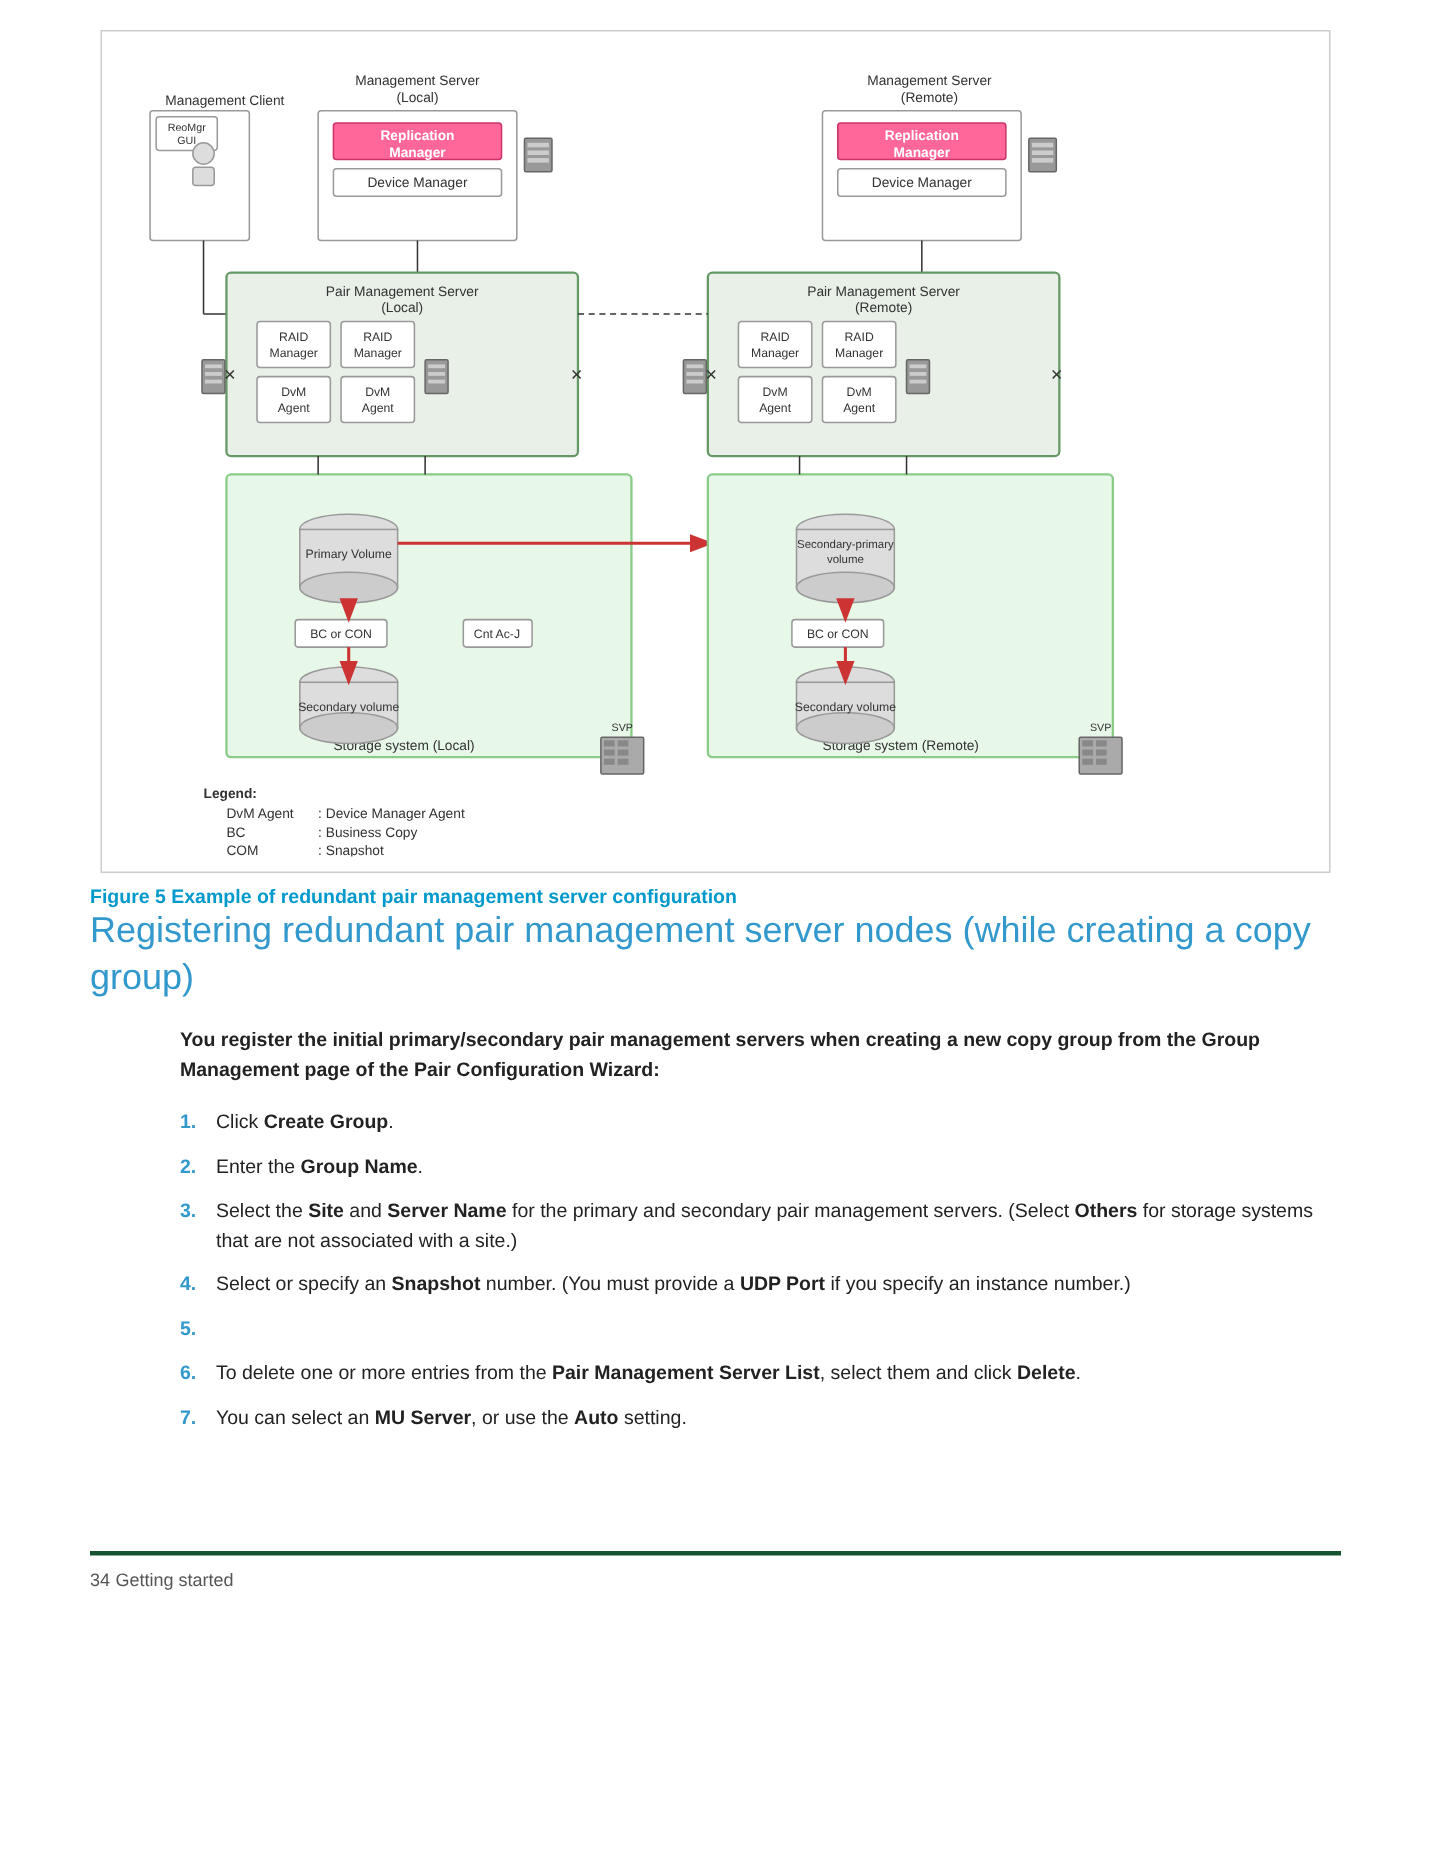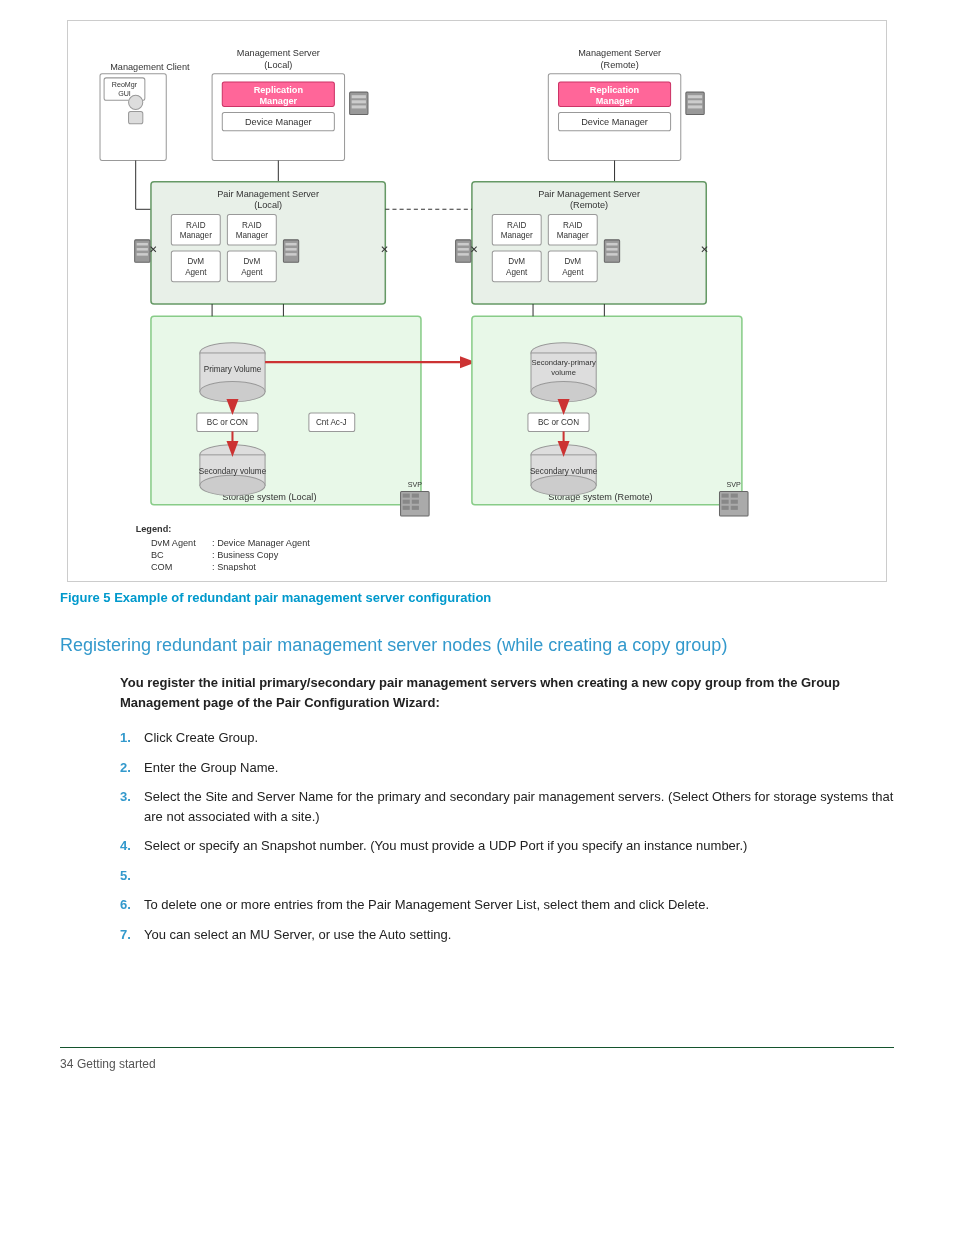--- a/index.html
+++ b/index.html
@@ -33,25 +33,24 @@
     .figure-caption {
       color: #0099cc;
       font-size: 13px;
       font-weight: bold;
       margin-top: 4px;
     }
 
     
     .section-heading {
       color: #3399cc;
-      font-size: 18px;
+      font-size: 24px;
       font-weight: normal;
       margin-bottom: 16px;
       line-height: 1.3;
-      margin-top: 29px;
     }
 
     
     .body-text {
       font-size: 13px;
       color: #222;
       margin-bottom: 16px;
       line-height: 1.5;
       margin-left: 60px;
       font-weight: bold;
@@ -75,21 +74,21 @@
       min-width: 24px;
       font-size: 13px;
       flex-shrink: 0;
     }
     .list-text {
       font-size: 13px;
       color: #222;
       line-height: 1.5;
     }
     .list-text b {
-      font-weight: normal;
+      font-weight: bold;
     }
   </style>
 </head>
 <body>
 
 <div class="diagram-container">
   <svg class="diagram-svg" viewBox="0 0 780 530" xmlns="http://www.w3.org/2000/svg" font-family="Arial, Helvetica, sans-serif" font-size="10">
 
     <text x="30" y="38" font-size="9" fill="#333">Management Client</text>
 
@@ -327,17 +326,17 @@
     <span class="list-text">To delete one or more entries from the <b>Pair Management Server List</b>, select them and click <b>Delete</b>.</span>
   </li>
 
   <li>
     <span class="list-num">7.</span>
     <span class="list-text">You can select an <b>MU Server</b>, or use the <b>Auto</b> setting.</span>
   </li>
 
 </ol>
 
-<div style="position:relative; margin-top: 103px; border-top: 1px solid #14532d; padding-top: 8px;">
+<div style="position:relative; margin-top: 80px; border-top: 3px solid #14532d; padding-top: 8px;">
   <span style="font-size:12px; color:#555;">34</span>
   <span style="font-size:12px; color:#555;">    </span>
   <span style="font-size:12px; color:#555;">Getting started</span>
 </div>
 
 </body></html>

